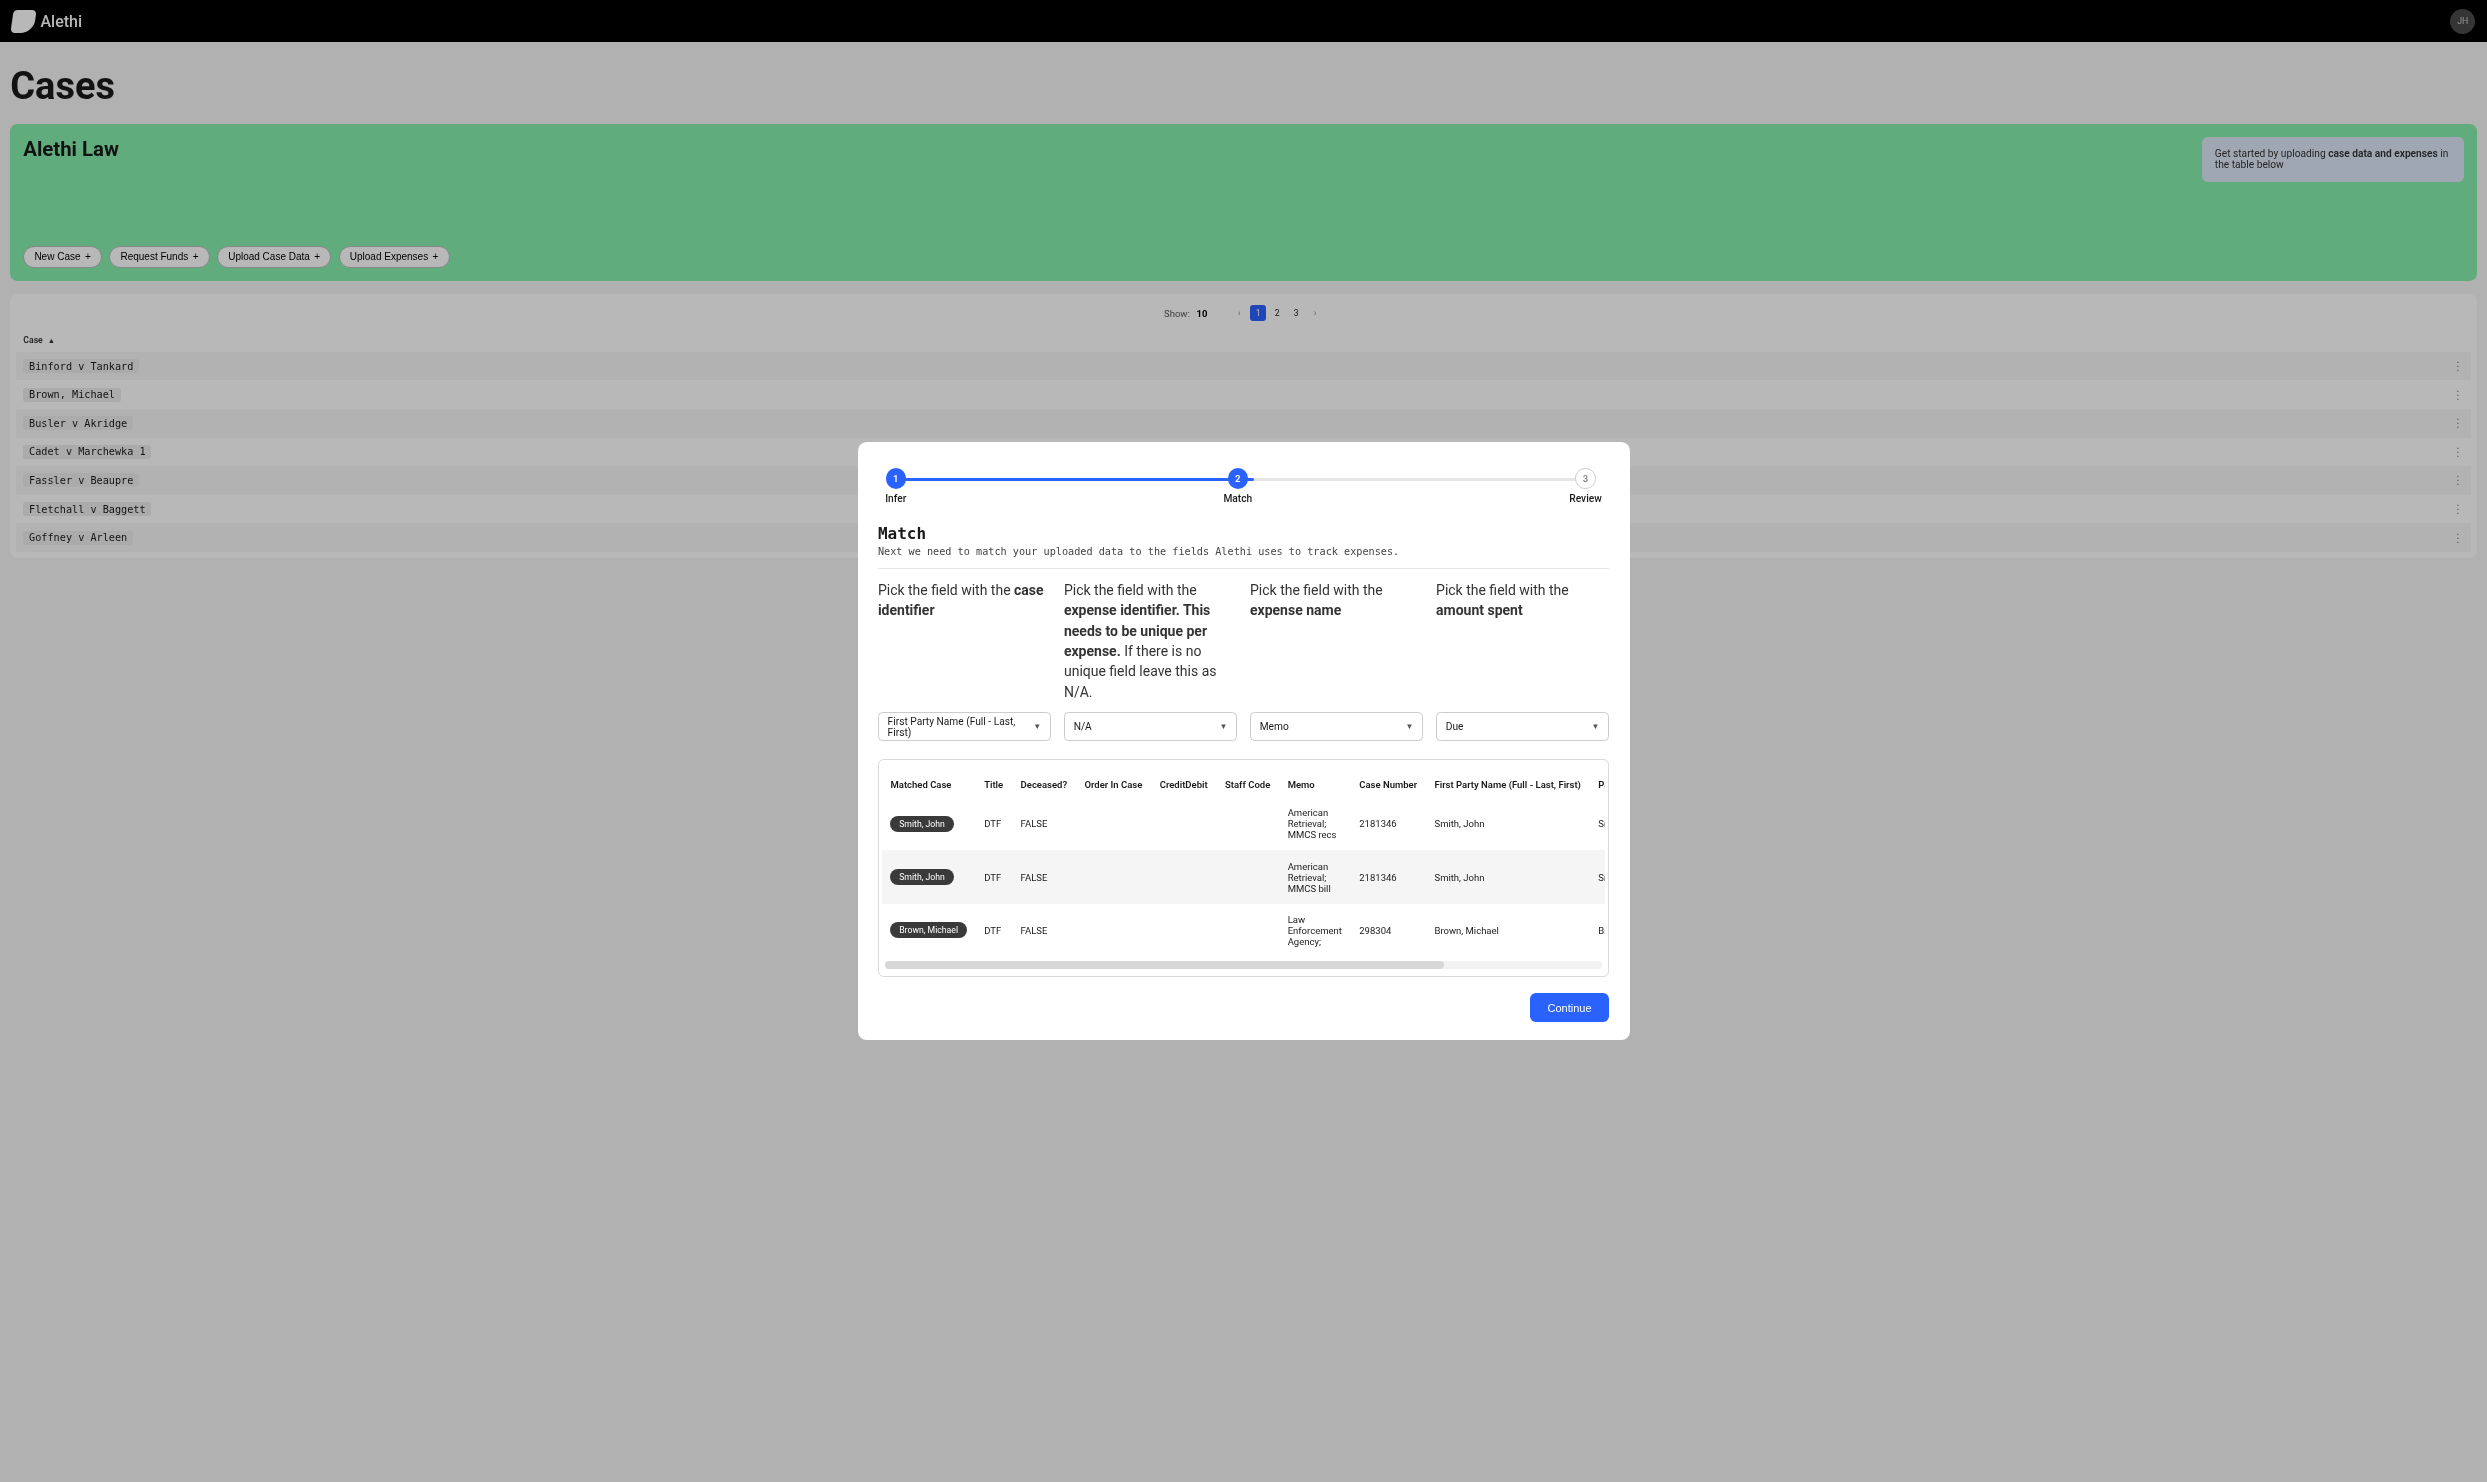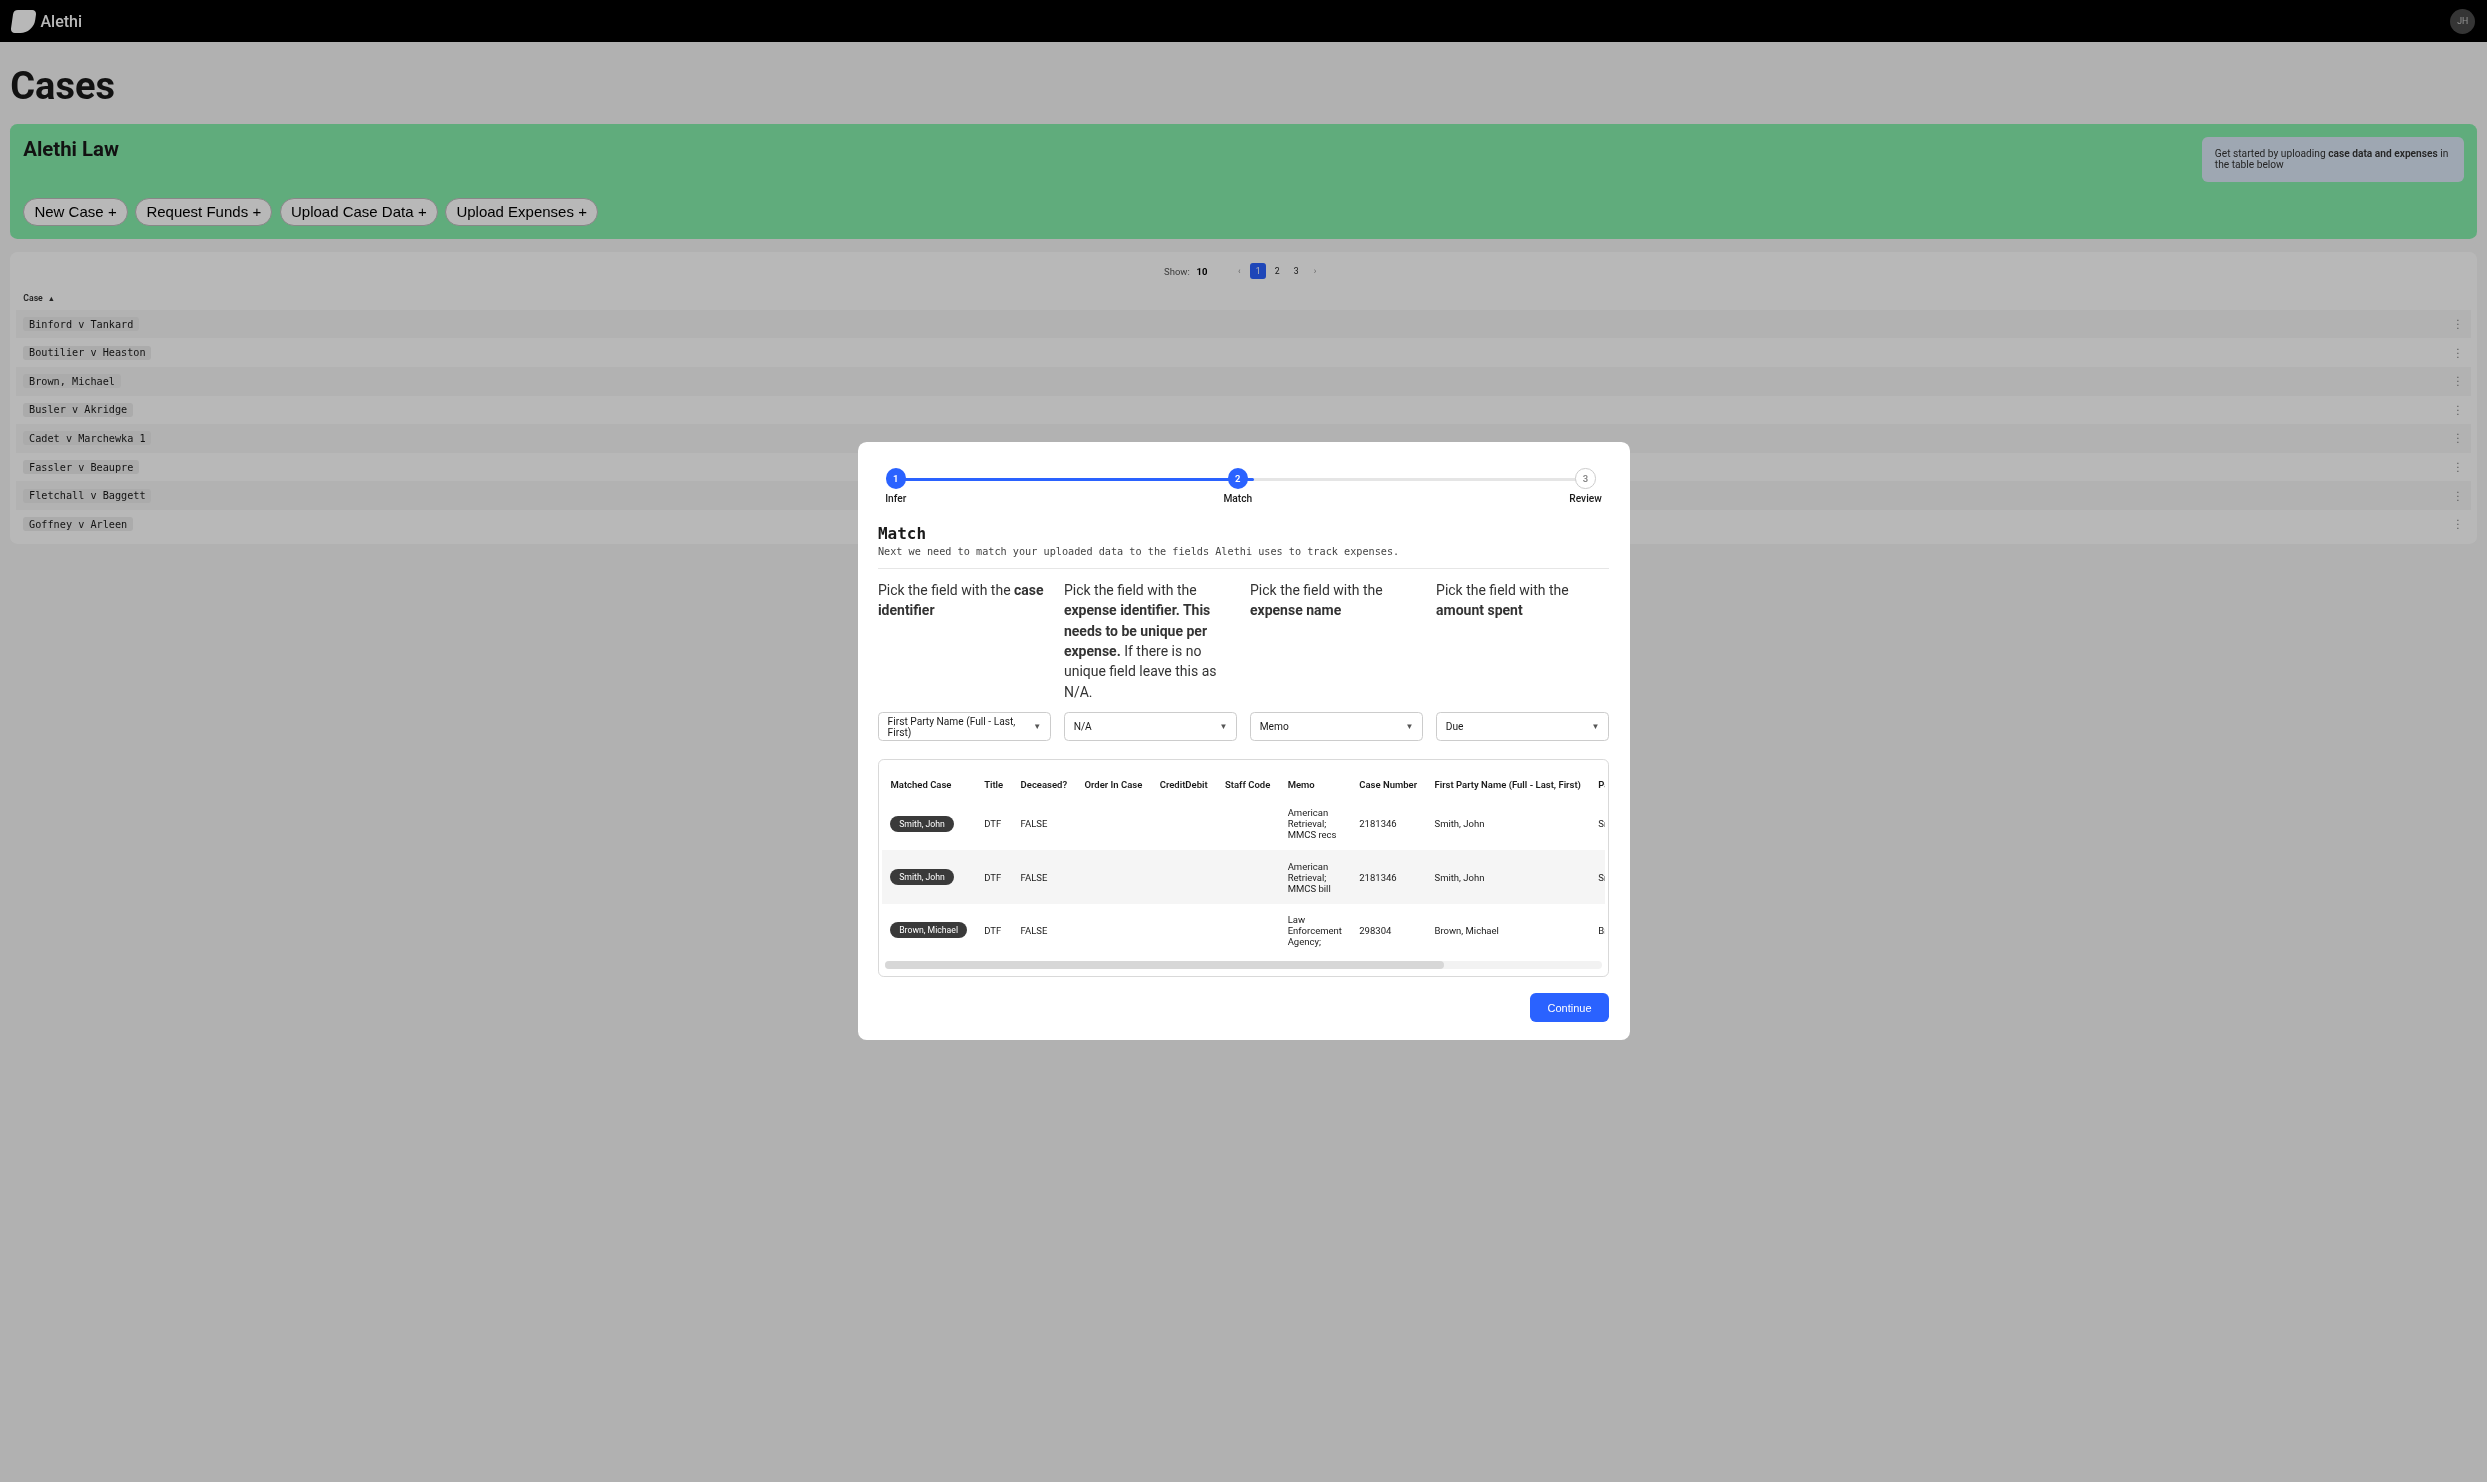--- a/index.html
+++ b/index.html
@@ -34,21 +34,21 @@
   .panel-head { display:flex; justify-content:space-between; align-items:flex-start; }
   .panel-title { font-size:20.4px; font-weight:700; }
   .callout {
     background:#dce8f7; border-radius:5.8px; padding:11.7px 13px; width:262px;
     font-size:10.2px; color:#333;
   }
   .callout b { font-weight:600; }
   .btn-row { display:flex; gap:7.3px; margin-top:16px; }
   .pill-btn {
     border:0.7px solid #bbb; background:#fff; border-radius:728px;
-    padding:4.4px 10.2px; font-size:15px; cursor:pointer; display:inline-flex; gap:4.4px;
+    padding:4.4px 10.2px; font-size:10px; cursor:pointer; display:inline-flex; gap:4.4px;margin-top:48px;
   }
   .table-wrap { background:#fff; border-radius:7.3px; padding:8.7px 5.8px 5.8px; }
   .table-top { display:flex; align-items:center; justify-content:center; padding:2.9px 7.3px 5.8px;gap:24px; }
   .show-lbl { font-size:9.5px; color:#555; }
   .show-lbl .count { font-weight:700; color:#000; margin-left:4.4px; }
   .pager { display:flex; align-items:center; gap:2.9px; }
   .pager span {
     min-width:16px; height:16px; display:inline-flex; align-items:center; justify-content:center;
     border-radius:2.9px; font-size:8.7px; cursor:pointer;
   }
@@ -183,24 +183,20 @@
           <th>
             <span>Case</span>
             <span class="sort-caret">▲</span>
           </th>
           <th style="width:22px"></th>
         </tr>
       </thead>
       <tbody id="cases-body">
           <tr>
             <td><span class="case-cell">Binford v Tankard</span></td>
-            <td class="row-menu">⋮</td>
-          </tr>
-          <tr>
-            <td><span class="case-cell">Boutilier v Heaston</span></td>
             <td class="row-menu">⋮</td>
           </tr>
           <tr>
             <td><span class="case-cell">Brown, Michael</span></td>
             <td class="row-menu">⋮</td>
           </tr>
           <tr>
             <td><span class="case-cell">Busler v Akridge</span></td>
             <td class="row-menu">⋮</td>
           </tr>

